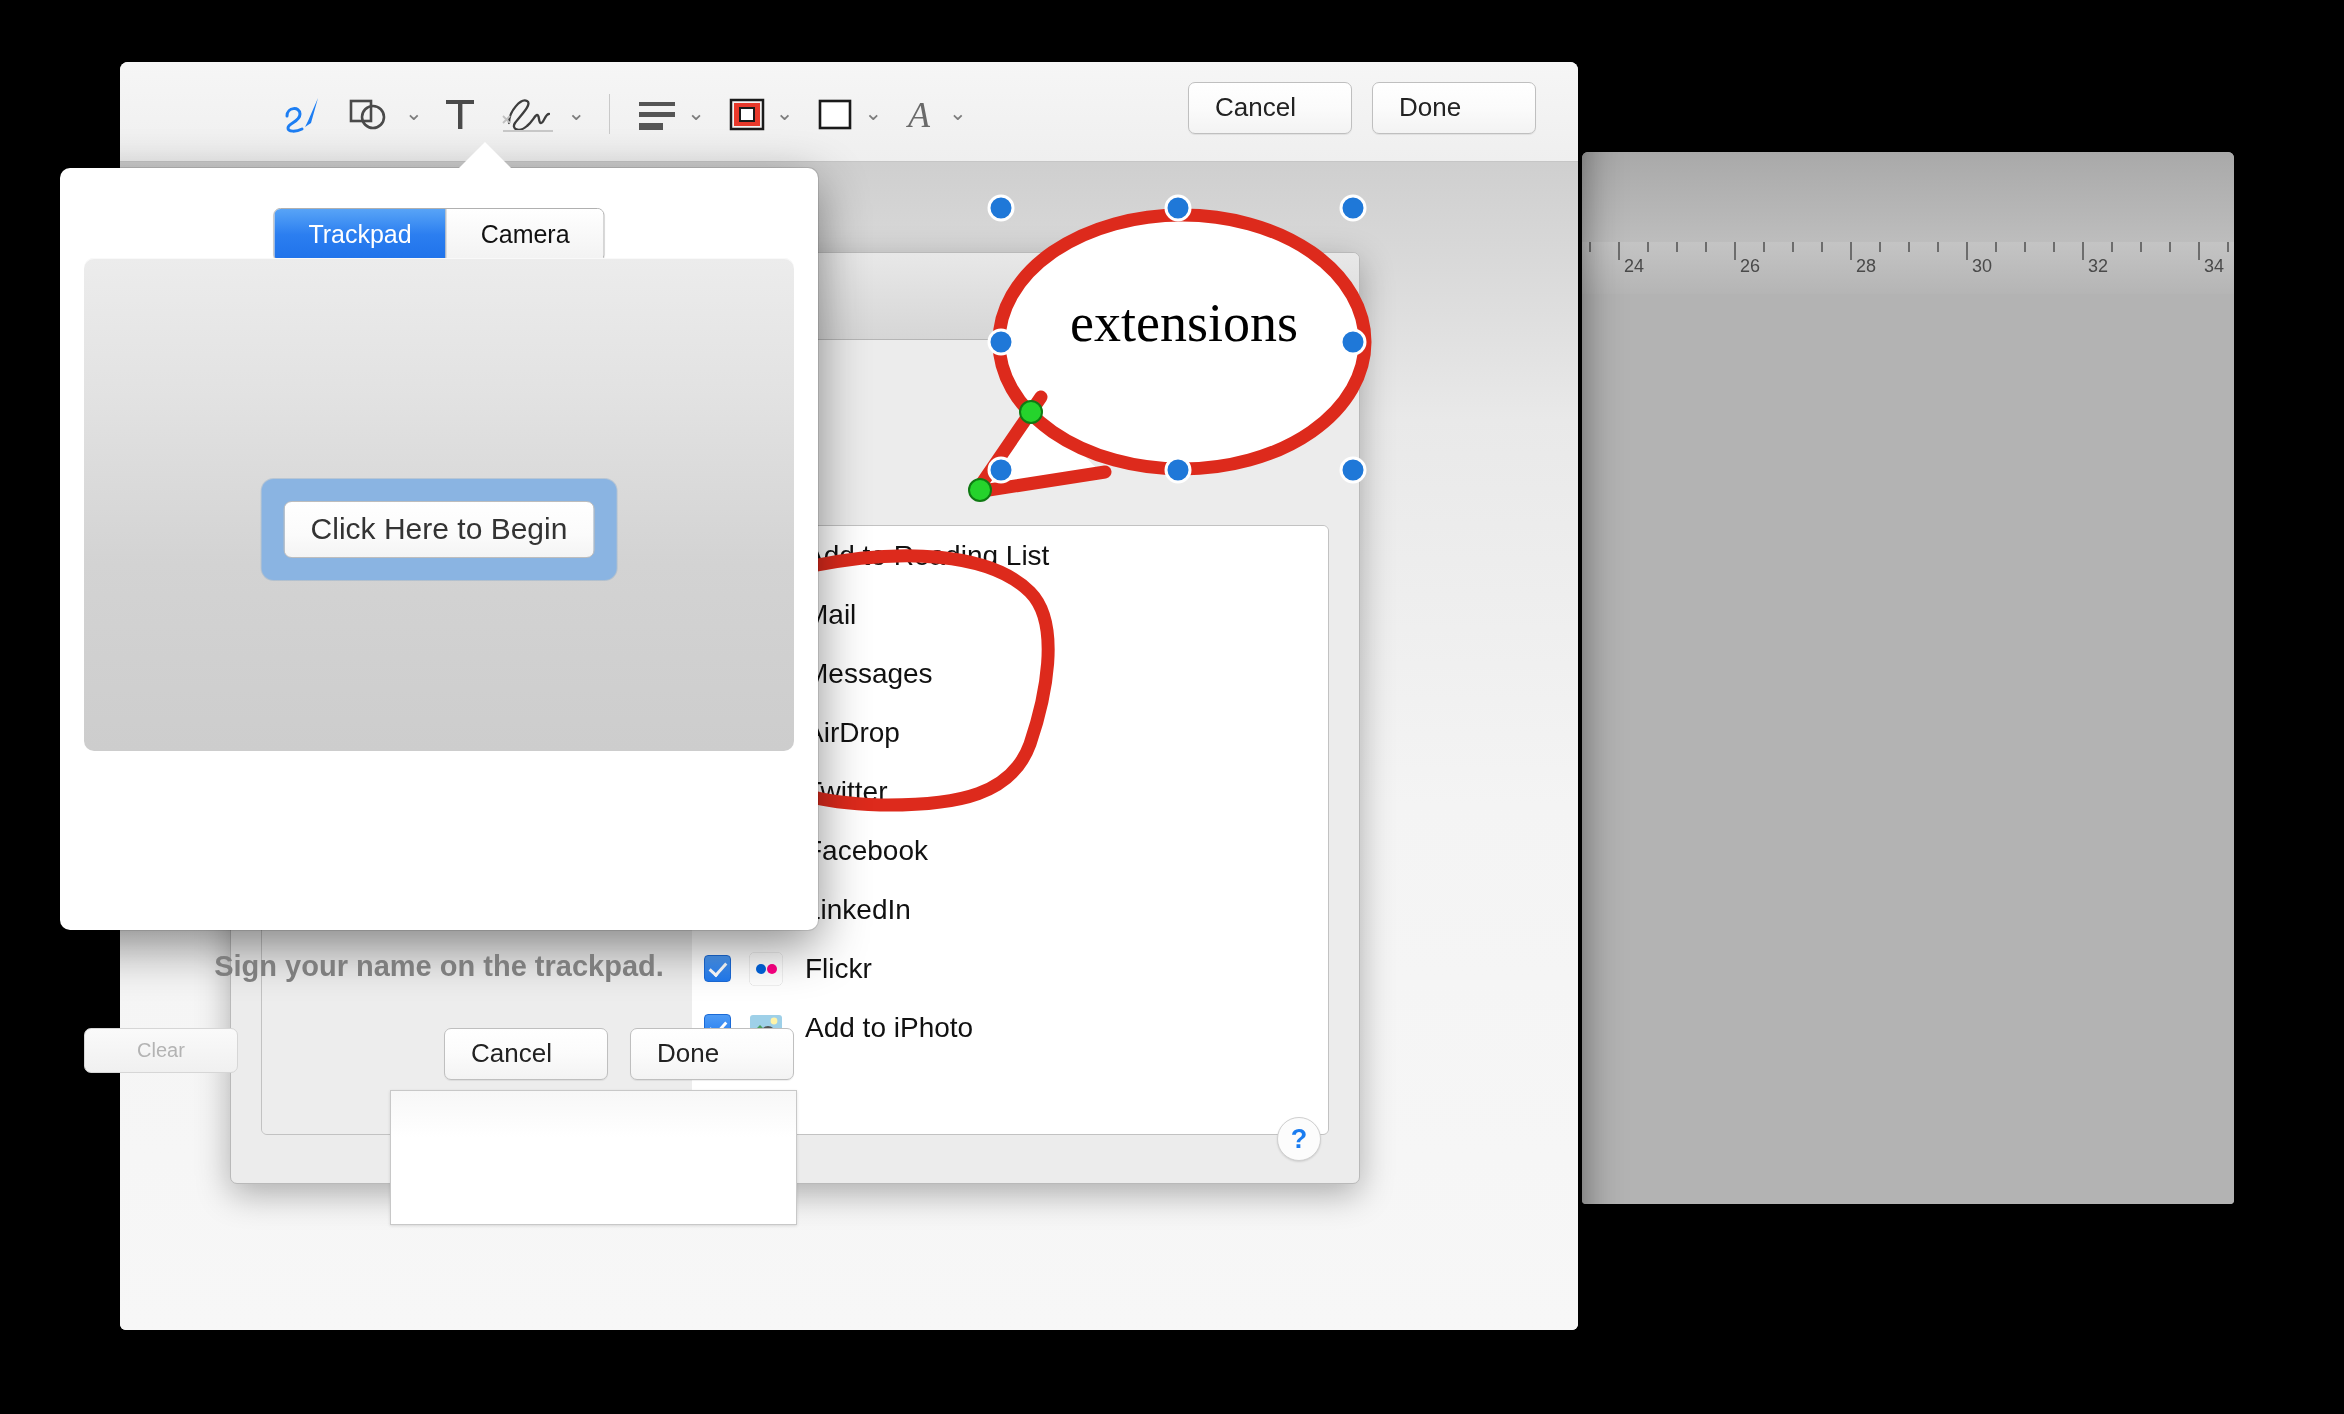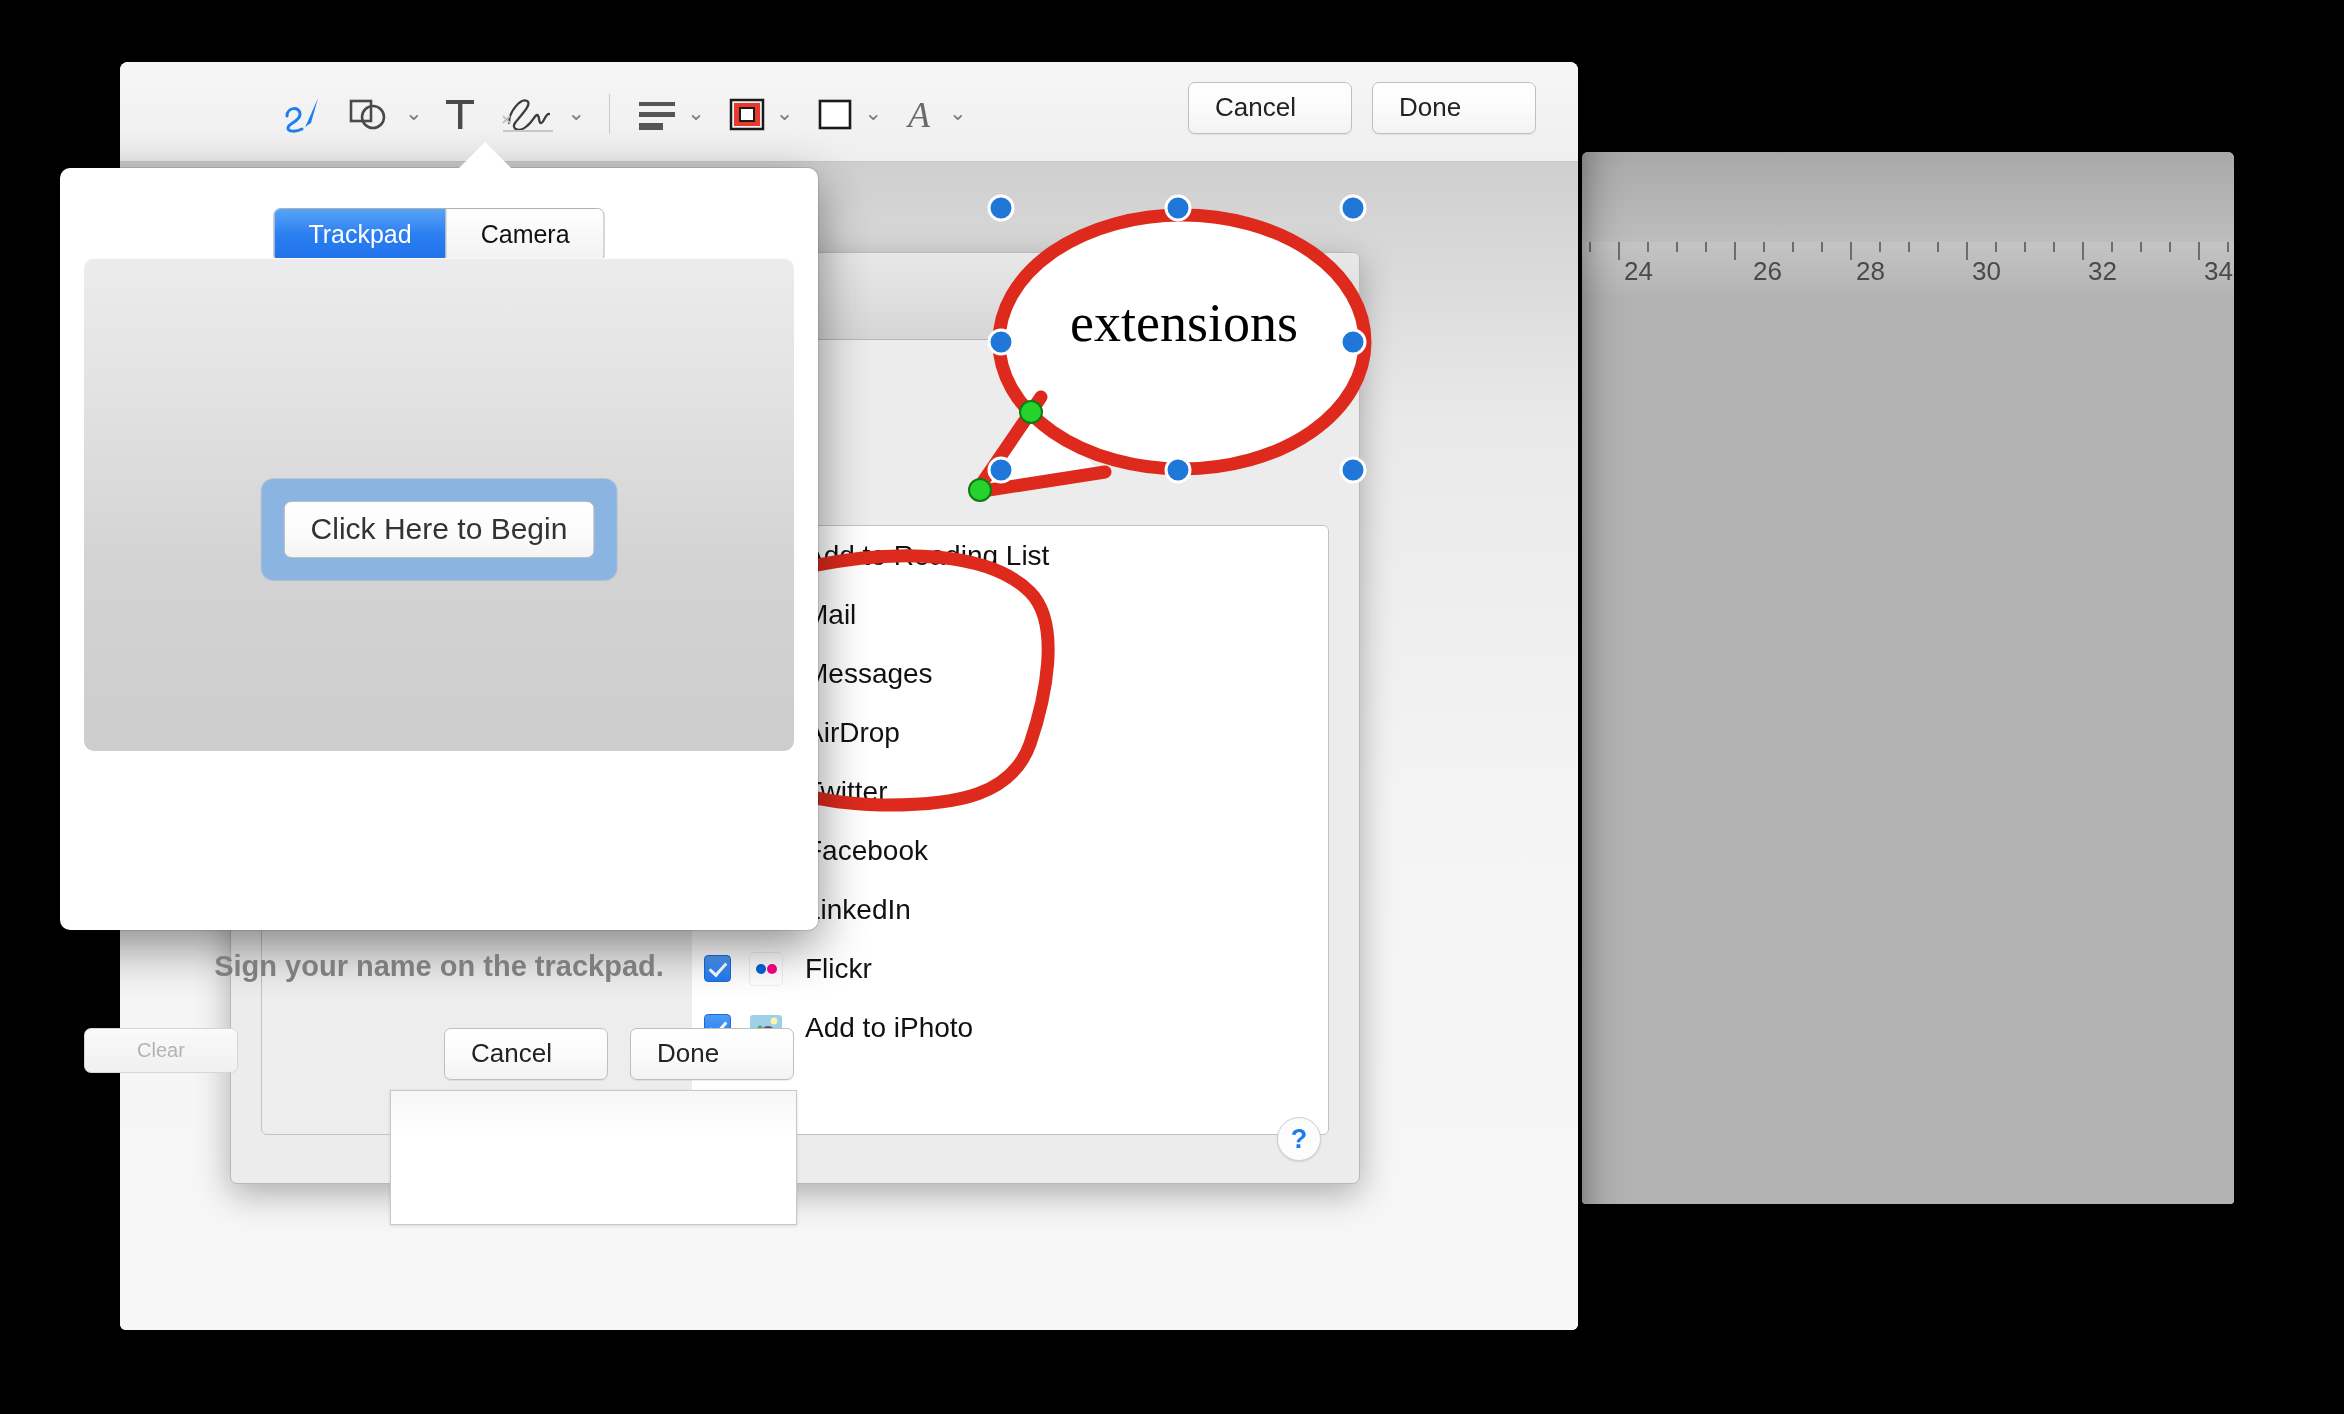--- a/index.html
+++ b/index.html
@@ -299,21 +299,21 @@
     position: absolute;
     top: 0;
     width: 2px;
     background: #6d6d6d;
   }
   .rtick.major { height: 18px; }
   .rtick.minor { height: 10px; }
   .rnum {
     position: absolute;
     top: 14px;
-    font-size: 26px;
+    font-size: 18px;
     color: #4a4a4a;
     font-family: "Liberation Sans", sans-serif;
   }
   .doc2-page {
     position: absolute;
     left: 0; top: 142px; right: 0; bottom: 0;
     background: #b3b3b3;
   }
 
   
@@ -458,21 +458,21 @@
   <div class="doc2">
     <div class="doc2-top"></div>
     <div class="ruler" id="ruler">
         <div class="rtick minor" style="left: 7px;"></div>
         <div class="rtick major" style="left: 36px;"></div>
         <div class="rnum" style="left: 42px;">24</div>
         <div class="rtick minor" style="left: 65px;"></div>
         <div class="rtick minor" style="left: 94px;"></div>
         <div class="rtick minor" style="left: 123px;"></div>
         <div class="rtick major" style="left: 152px;"></div>
-        <div class="rnum" style="left: 171px;">26</div>
+        <div class="rnum" style="left: 158px;">26</div>
         <div class="rtick minor" style="left: 181px;"></div>
         <div class="rtick minor" style="left: 210px;"></div>
         <div class="rtick minor" style="left: 239px;"></div>
         <div class="rtick major" style="left: 268px;"></div>
         <div class="rnum" style="left: 274px;">28</div>
         <div class="rtick minor" style="left: 297px;"></div>
         <div class="rtick minor" style="left: 326px;"></div>
         <div class="rtick minor" style="left: 355px;"></div>
         <div class="rtick major" style="left: 384px;"></div>
         <div class="rnum" style="left: 390px;">30</div>

